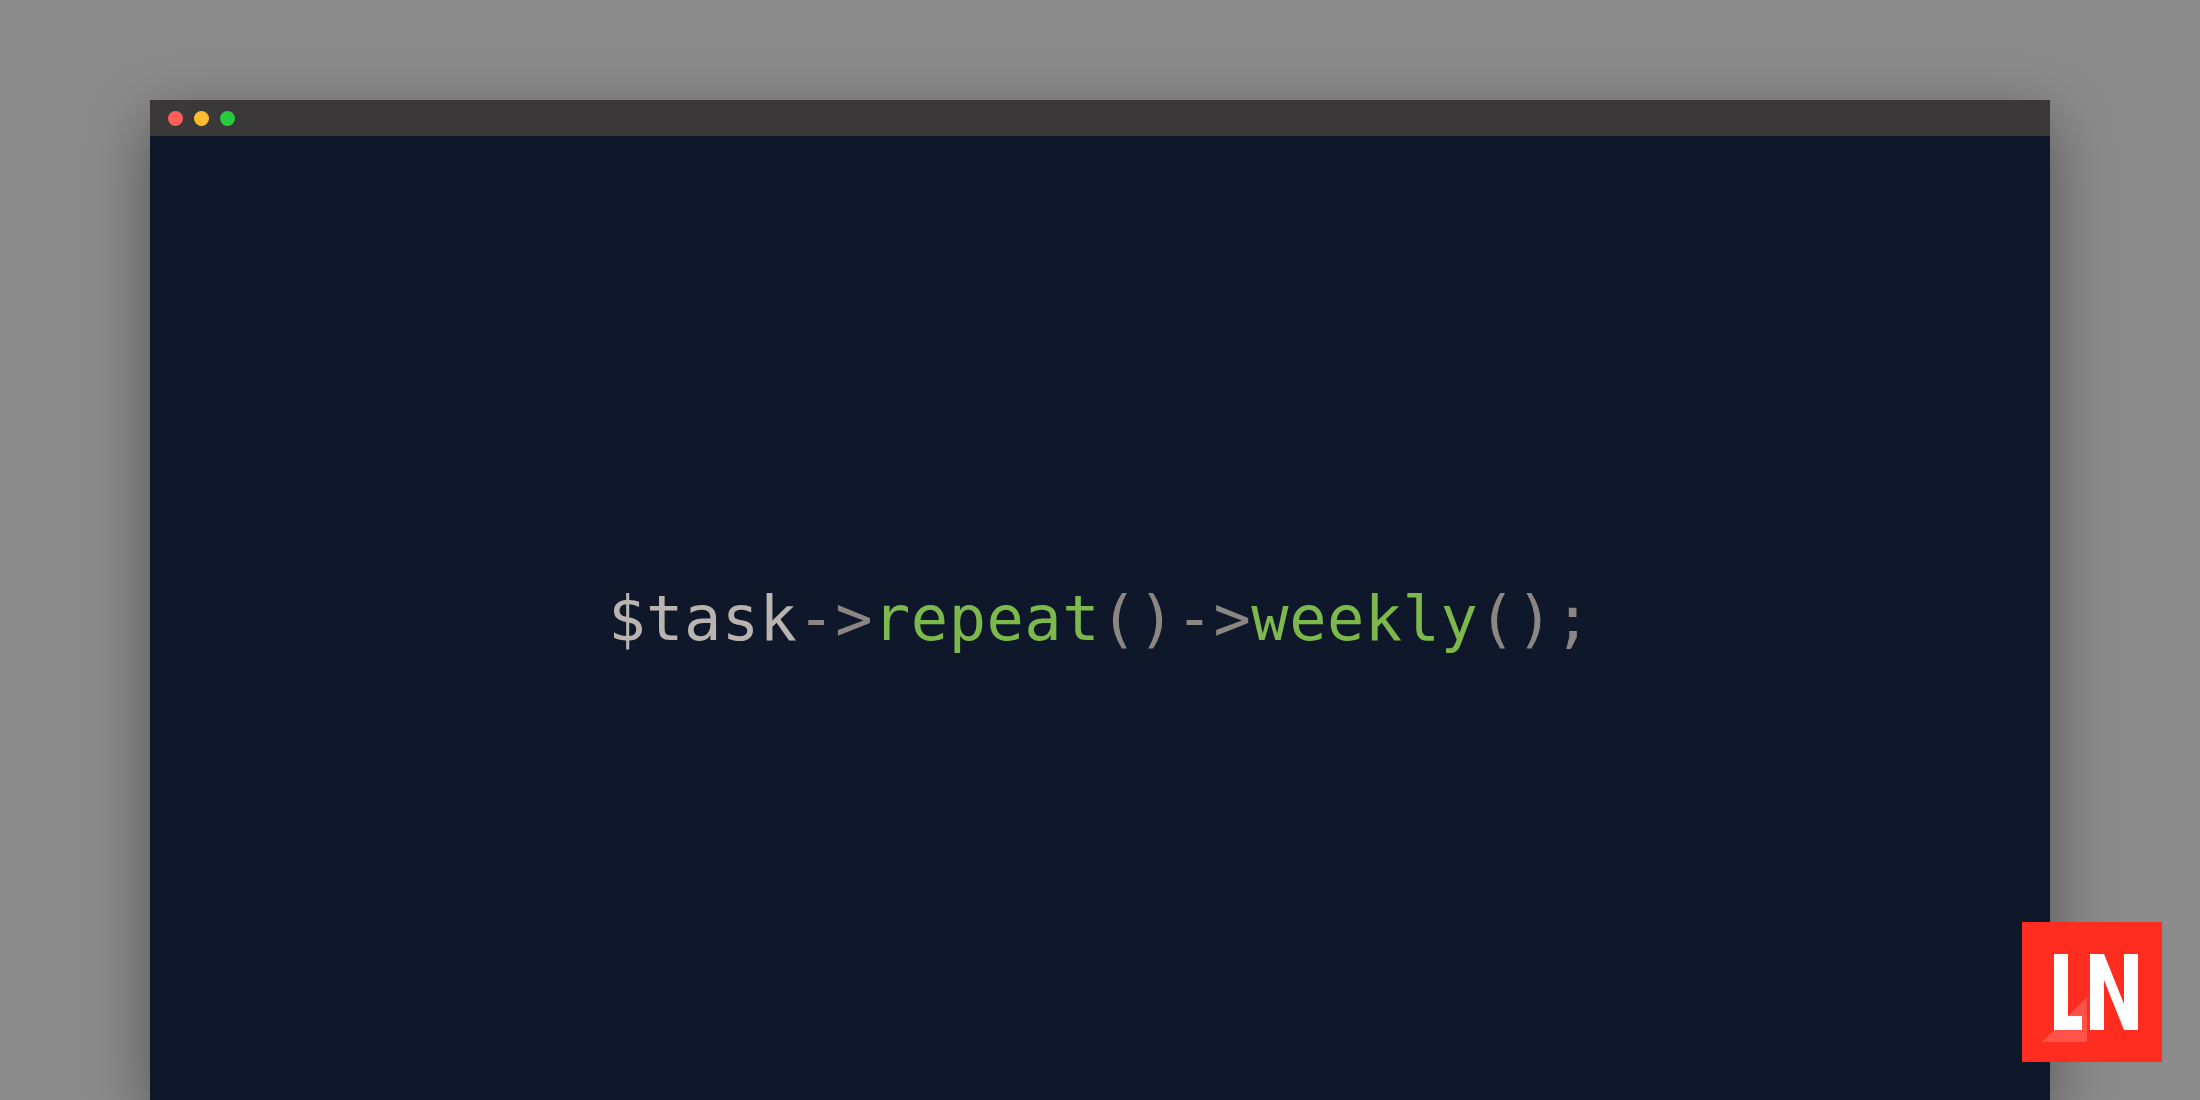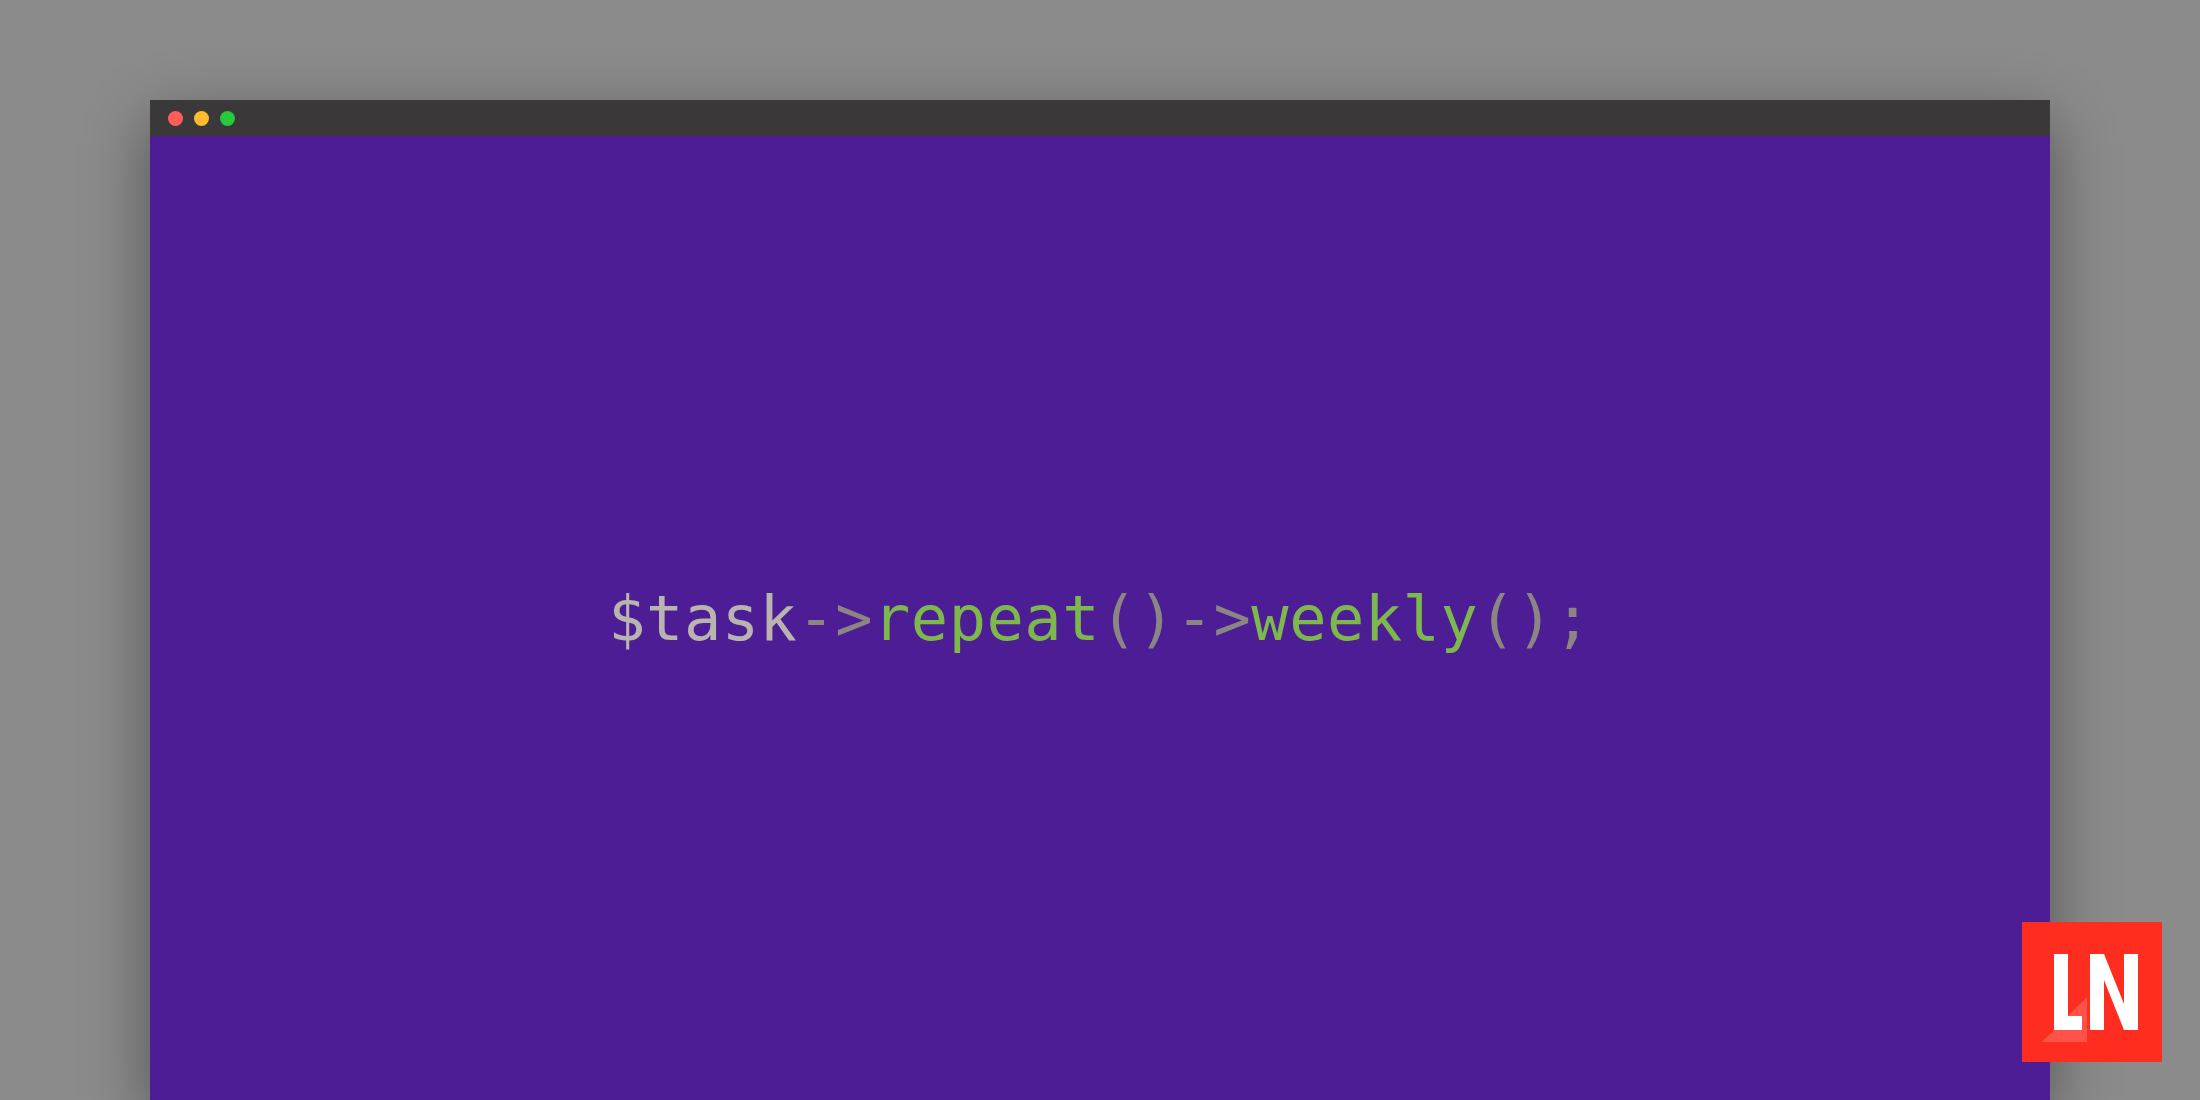--- a/index.html
+++ b/index.html
@@ -10,21 +10,21 @@
       position: relative;
       overflow: hidden;
       font-family: -apple-system, BlinkMacSystemFont, sans-serif;
     }
     .editor-window {
       position: absolute;
       top: 100px;
       left: 150px;
       width: 1900px;
       height: 1000px;
-      background: #4c1d95;
+      background: #0f172a;
       box-shadow: 0 20px 60px rgba(0,0,0,0.4);
     }
     .titlebar {
       height: 36px;
       background: #3a3839;
       display: flex;
       align-items: center;
       padding-left: 18px;
     }
     .traffic-lights {

